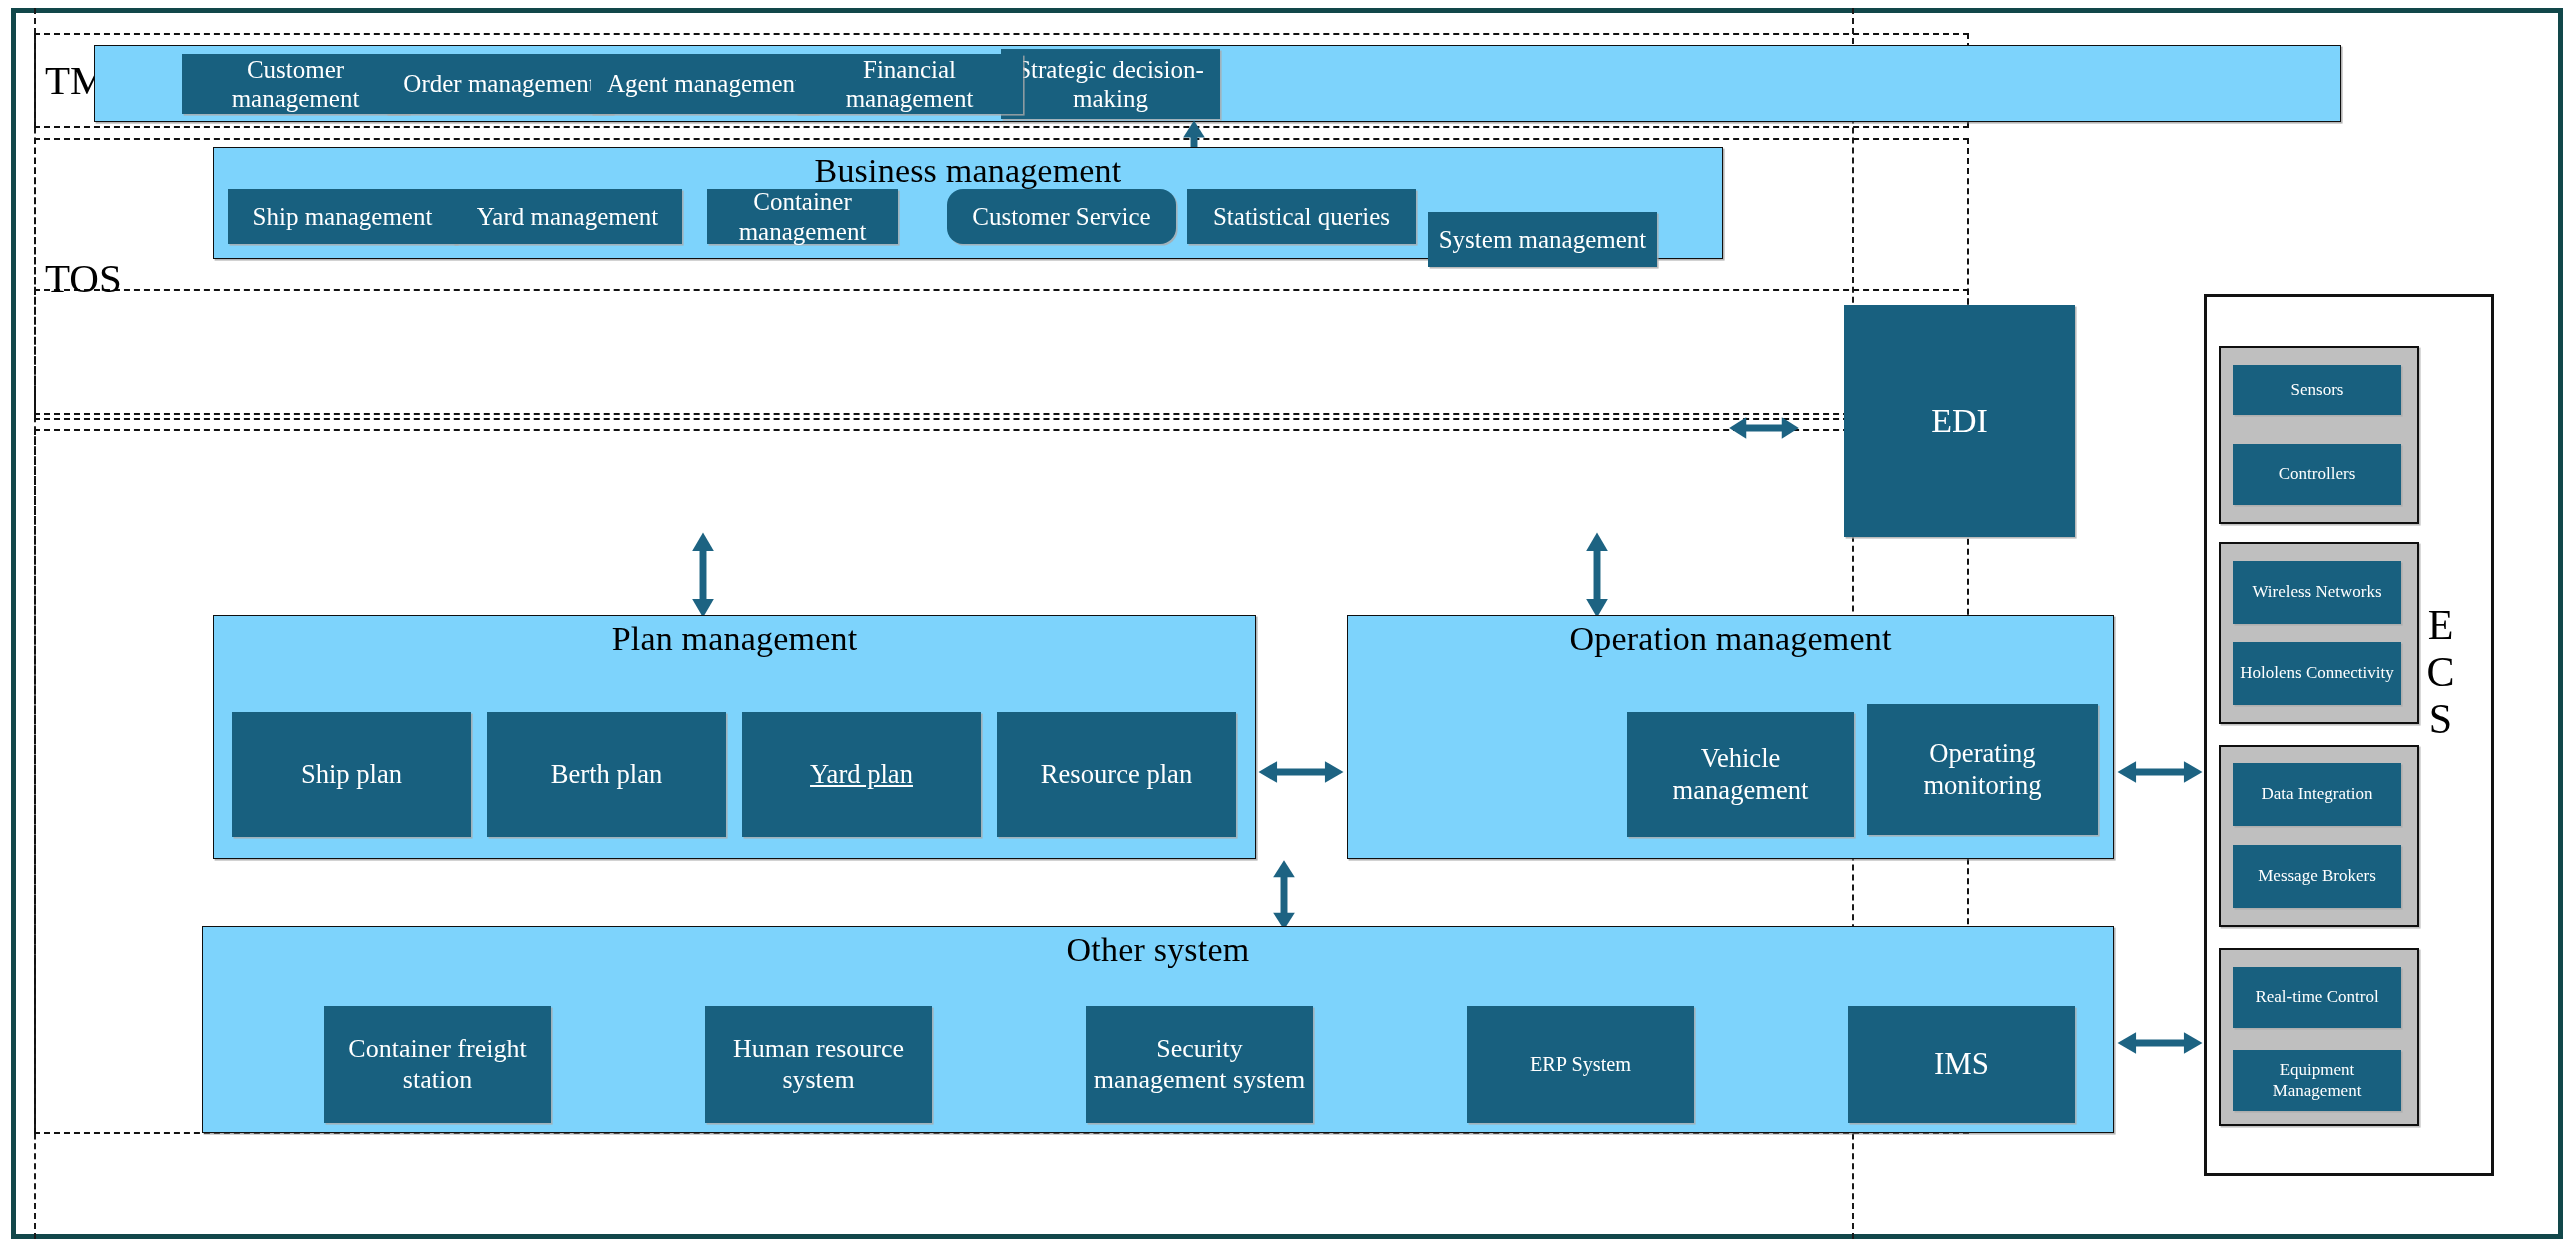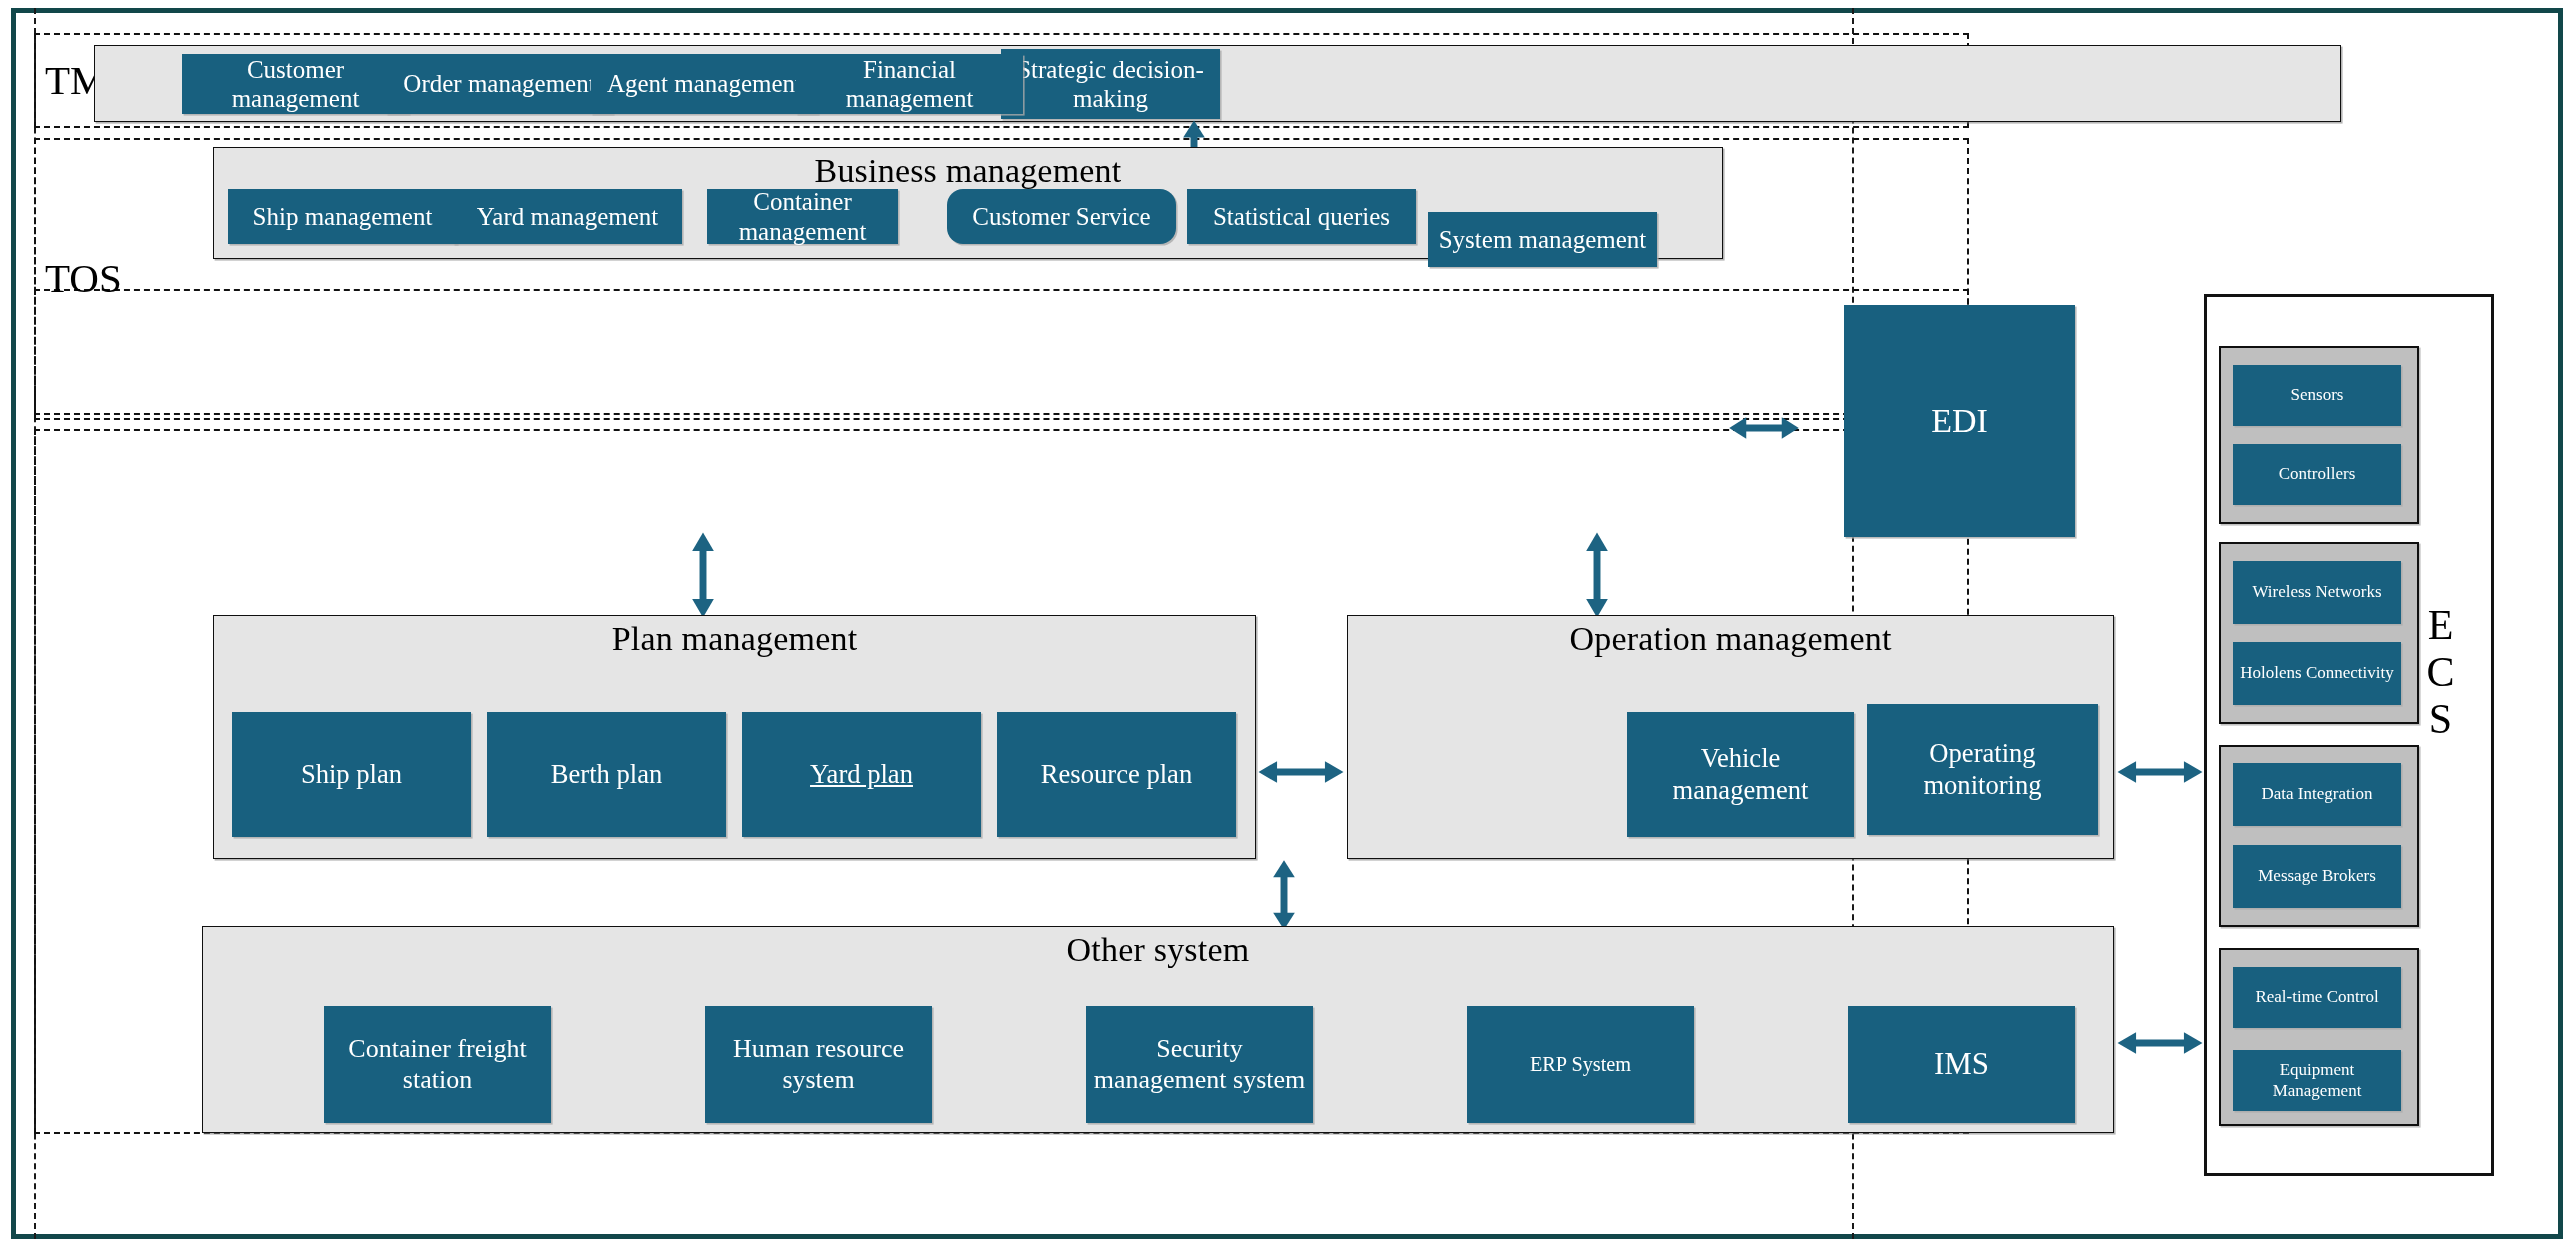--- a/index.html
+++ b/index.html
@@ -10,21 +10,21 @@
   .outer-frame{position:absolute;left:11px;top:7.8px;width:2552px;height:1231px;
     border:5.5px solid #12474a;box-sizing:border-box;}
 
   
   .vsep{position:absolute;width:0;border-left:2.3px dashed #1a1a1a;}
 
   
   .zone{position:absolute;box-sizing:border-box;border:2.3px dashed #111;}
 
   
-  .panel{position:absolute;box-sizing:border-box;background:#e5e5e5;
+  .panel{position:absolute;box-sizing:border-box;background:#7dd3fc;
     border:1.6px solid #0f0f0f;box-shadow:1.6px 1.6px 0 rgba(120,120,120,.55);}
   .panel-title{position:absolute;left:0;right:0;top:4.7px;text-align:center;
     color:#000;font-size:34px;line-height:1.05;letter-spacing:0.2px;}
 
   
   .tile{position:absolute;box-sizing:border-box;background:#18607f;
     color:#fff;display:flex;align-items:center;justify-content:center;
     text-align:center;line-height:1.18;padding:1.6px 3.1px;
     box-shadow:1.6px 1.6px 0 rgba(170,170,170,.8);}
 
@@ -169,21 +169,21 @@
 
   <div class="ecs-box" style="left:2204px;top:294px;width:290px;height:882px;"></div>
 
   <div class="ecs-label" style="left:2417px;top:602px;">
     <div style="white-space:pre-line;word-break:break-all;width:47px;">E
 C
 S</div>
   </div>
 
   <div class="ecs-group" style="left:2219px;top:346px;width:200px;height:178px;"></div>
-  <div class="tile" style="left:2233px;top:365px;width:168px;height:61px;font-size:17px;">Sensors</div>
+  <div class="tile" style="left:2233px;top:365px;width:168px;height:50px;font-size:17px;">Sensors</div>
   <div class="tile" style="left:2233px;top:444px;width:168px;height:61px;font-size:17px;">Controllers</div>
 
   <div class="ecs-group" style="left:2219px;top:542px;width:200px;height:182px;"></div>
   <div class="tile" style="left:2233px;top:561px;width:168px;height:63px;font-size:17px;">Wireless Networks</div>
   <div class="tile" style="left:2233px;top:642px;width:168px;height:63px;font-size:17px;">Hololens Connectivity</div>
 
   <div class="ecs-group" style="left:2219px;top:745px;width:200px;height:182px;"></div>
   <div class="tile" style="left:2233px;top:763px;width:168px;height:63px;font-size:17px;">Data Integration</div>
   <div class="tile" style="left:2233px;top:845px;width:168px;height:63px;font-size:17px;">Message Brokers</div>
 

